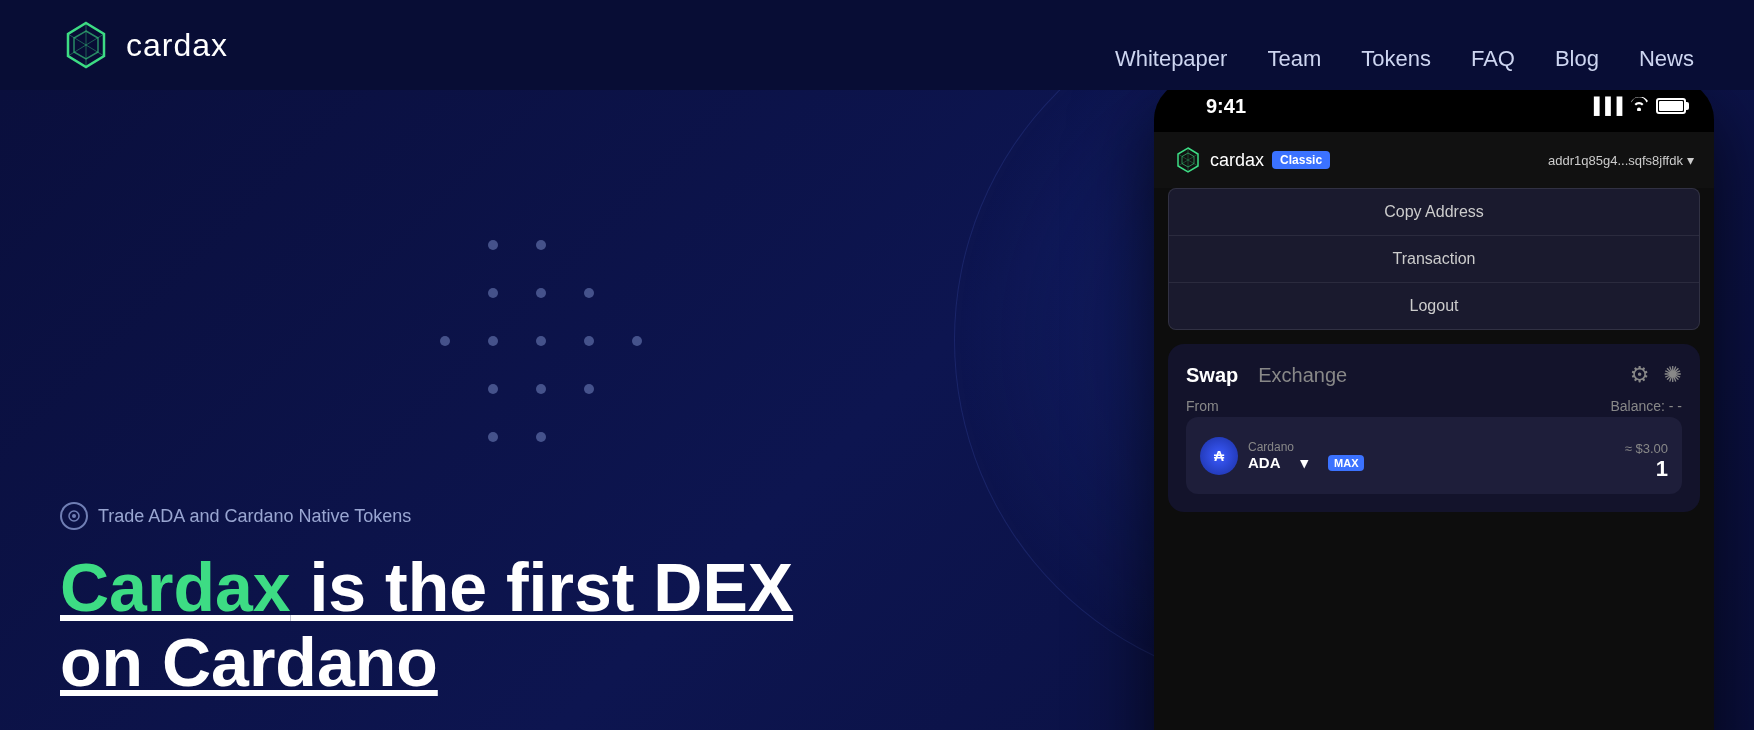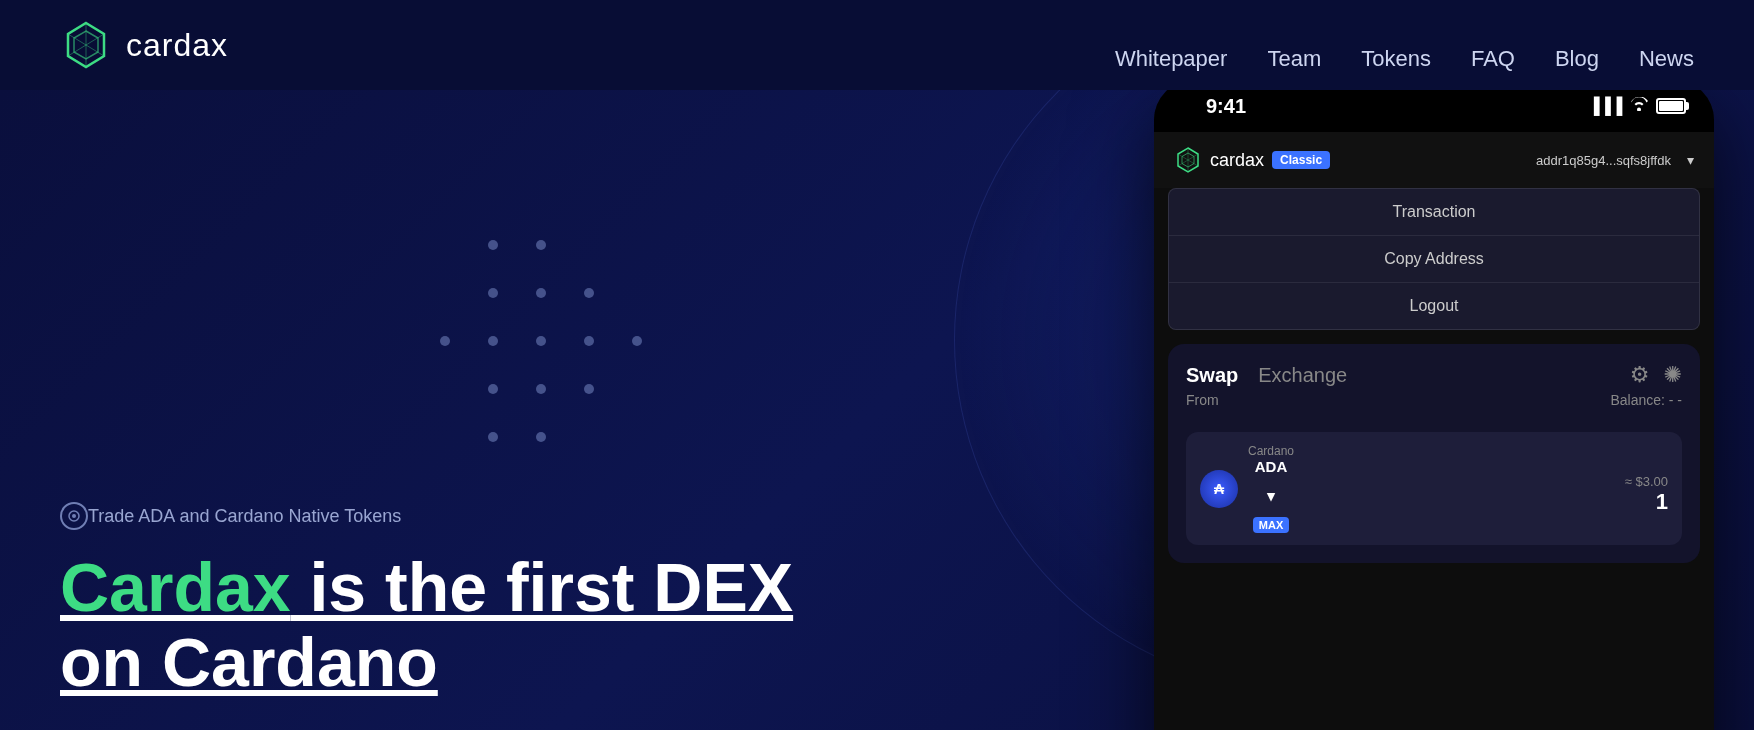--- a/index.html
+++ b/index.html
@@ -93,20 +93,21 @@
 
     
     .hero-text {
       position: absolute;
       bottom: 30px;
       left: 60px;
     }
     .subtitle-row {
       display: flex;
       align-items: center;
+      gap: 10px;
       margin-bottom: 20px;
     }
     .subtitle-icon {
       width: 28px;
       height: 28px;
       border-radius: 50%;
       border: 2px solid rgba(180,200,255,0.6);
       display: flex;
       align-items: center;
       justify-content: center;
@@ -213,21 +214,21 @@
       font-size: 12px;
       font-weight: 600;
       padding: 2px 8px;
       border-radius: 4px;
     }
     .wallet-address {
       color: #ccc;
       font-size: 13px;
       display: flex;
       align-items: center;
-      gap: 16px;
+      gap: 4px;
     }
     .dropdown-arrow {
       color: #ccc;
       font-size: 14px;
     }
 
     
     .dropdown-menu {
       background: #1a1a2e;
       border: 1px solid rgba(255,255,255,0.1);
@@ -248,21 +249,21 @@
     
     .swap-panel {
       background: #13132b;
       margin: 14px;
       border-radius: 16px;
       padding: 18px;
     }
     .swap-tabs {
       display: flex;
       justify-content: space-between;
-      margin-bottom: 4px;
+      margin-bottom: 10px;
     }
     .swap-tabs-left {
       display: flex;
       gap: 20px;
       align-items: center;
     }
     .tab-active {
       color: #fff;
       font-size: 20px;
       font-weight: 700;
@@ -276,21 +277,21 @@
       gap: 14px;
     }
     .gear-icon, .sun-icon {
       color: #888;
       font-size: 22px;
     }
 
     .swap-from-label {
       display: flex;
       justify-content: space-between;
-      margin-bottom: 24px;
+      margin-bottom: 3px;
     }
     .from-text {
       color: #888;
       font-size: 14px;
     }
     .balance-text {
       color: #888;
       font-size: 14px;
     }
 
@@ -326,22 +327,21 @@
     .token-chain {
       color: #888;
       font-size: 12px;
     }
     .token-symbol {
       color: #fff;
       font-size: 15px;
       font-weight: 600;
       display: flex;
       align-items: center;
-      gap: 12px;
-      flex-direction: column;
+      gap: 20px;
     }
     .max-badge {
       background: #3b72ff;
       color: #fff;
       font-size: 11px;
       padding: 2px 6px;
       border-radius: 4px;
     }
     .token-right {
       text-align: right;
@@ -467,22 +467,22 @@
         <span class="phone-logo-text">cardax</span>
         <span class="classic-badge">Classic</span>
       </div>
       <div class="wallet-address">
         <span>addr1q85g4...sqfs8jffdk</span>
         <span class="dropdown-arrow">▾</span>
       </div>
     </div>
 
     <div class="dropdown-menu">
+      <div class="dropdown-item">Copy Address</div>
       <div class="dropdown-item">Transaction</div>
-      <div class="dropdown-item">Copy Address</div>
       <div class="dropdown-item">Logout</div>
     </div>
 
     <div class="swap-panel">
       <div class="swap-tabs">
         <div class="swap-tabs-left">
           <span class="tab-active">Swap</span>
           <span class="tab-inactive">Exchange</span>
         </div>
         <div class="swap-icons">

